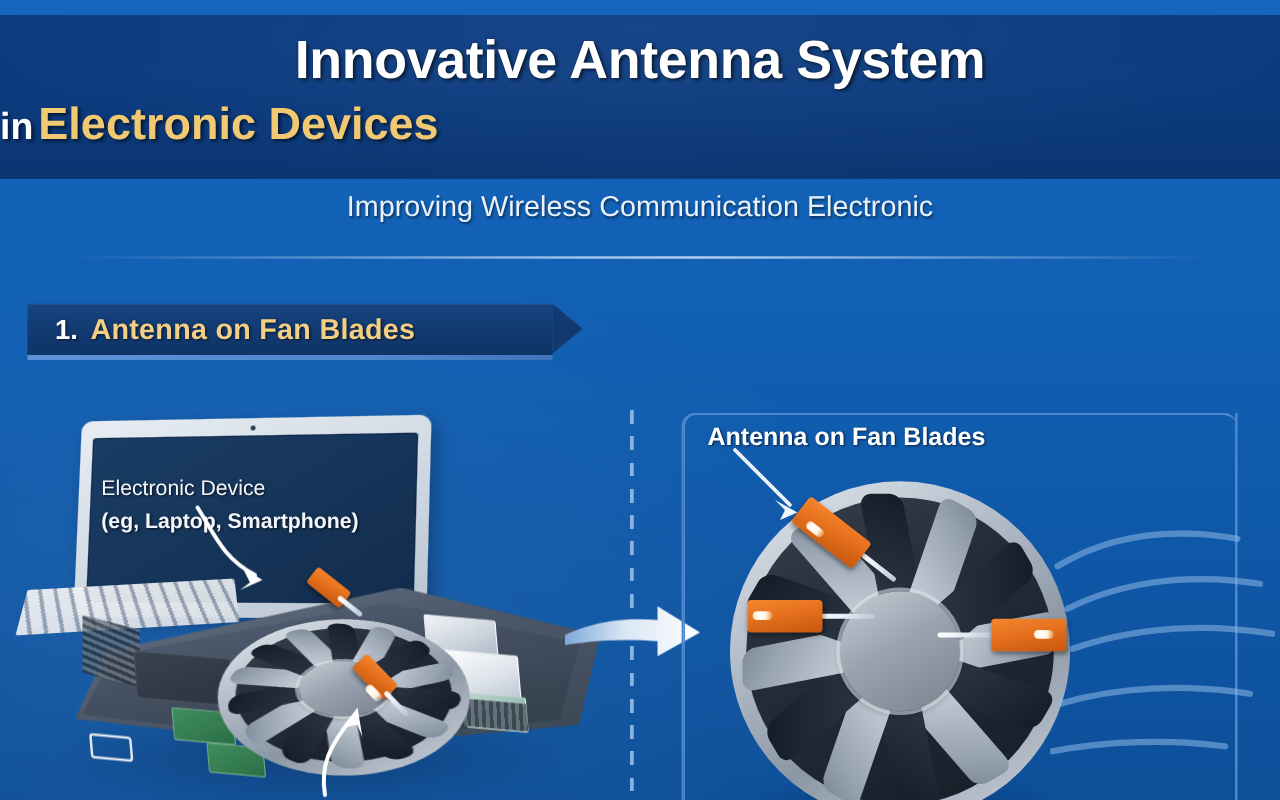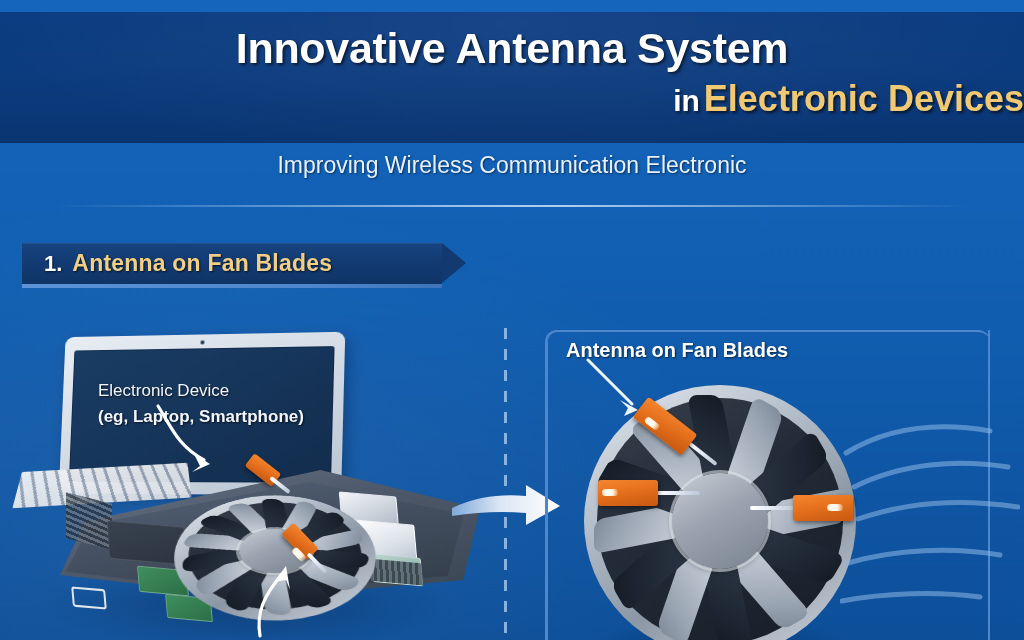--- a/index.html
+++ b/index.html
@@ -29,21 +29,21 @@
   }
   #title-line1 {
     position:absolute; left:0; top:12px; width:1024px;
     text-align:center;
     font-size:43px; font-weight:bold; letter-spacing:-0.3px;
     color:#ffffff;
     text-shadow:2px 2px 3px rgba(0,0,0,0.55), 0 0 1px rgba(0,0,0,0.6);
   }
   #title-line2-wrap {
     position:absolute; left:0; top:66px; width:1024px;
-    text-align:right; white-space:nowrap;
+    text-align:left; white-space:nowrap;
   }
   .t2-in {
     font-size:30px; font-weight:bold; color:#ffffff;
     text-shadow:2px 2px 3px rgba(0,0,0,0.55);
   }
   .t2-hl {
     font-size:36px; font-weight:bold; color:#f1c973;
     text-shadow:2px 2px 3px rgba(0,0,0,0.6);
     margin-left:4px;
   }
@@ -128,21 +128,21 @@
     position:absolute; left:10px; top:14px; width:263px; height:134px;
     background:linear-gradient(150deg, #1a3c63 0%, #16355a 50%, #122c4c 100%);
     border-radius:3px;
     box-shadow:0 0 0 1px rgba(10,30,60,0.5) inset;
   }
   #laptop-cam {
     position:absolute; left:50%; top:6px; margin-left:-2px;
     width:4px; height:4px; border-radius:50%; background:#20344c;
   }
   #screen-label {
-    position:absolute; left:98px; top:378px; width:260px;
+    position:absolute; left:81px; top:378px; width:260px;
     color:#f2f6fc; font-size:17px; line-height:1.5;
     text-shadow:1px 1px 2px rgba(0,0,0,0.7);
     pointer-events:none;
   }
   #screen-label .l2 { font-weight:bold; }
   #laptop-base {
     position:absolute; left:60px; top:470px; width:420px; height:150px;
     transform-origin:left top;
   }
   .kbd-deck {

